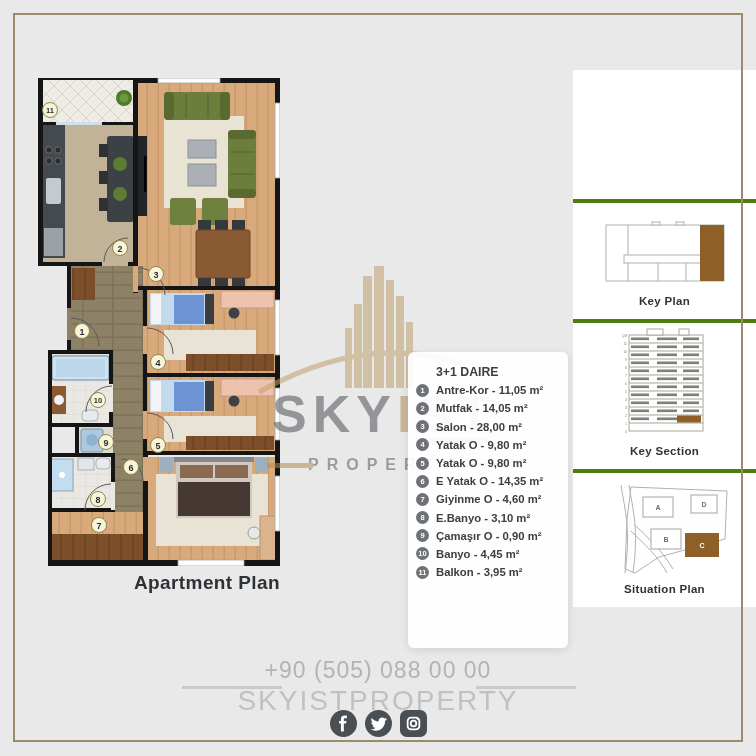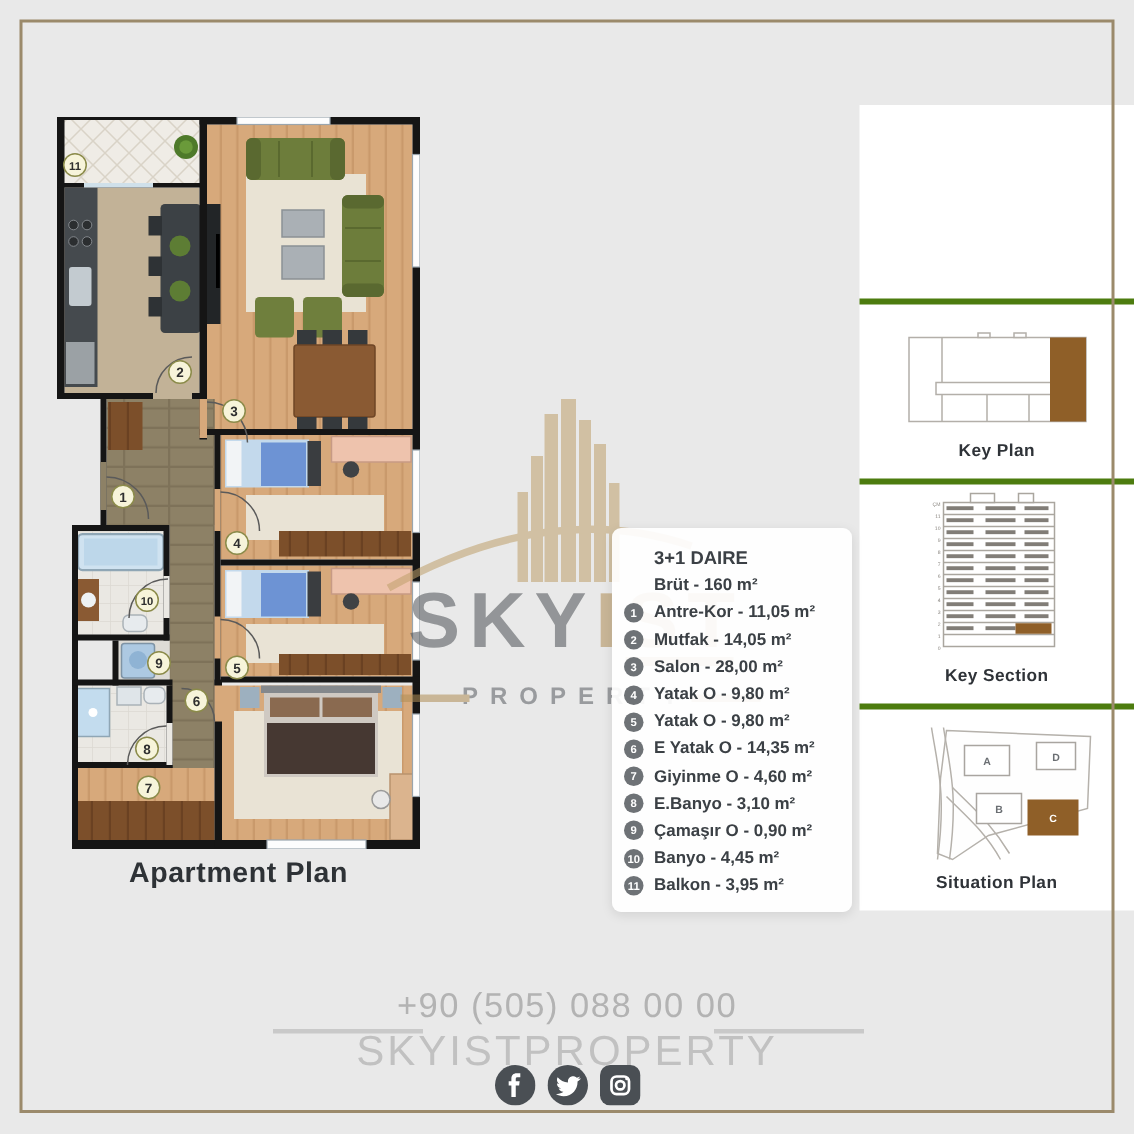--- a/index.html
+++ b/index.html
@@ -23,32 +23,32 @@
   .wm-word{position:absolute;top:118px;left:0;width:100%;text-align:center;
            font-size:52px;font-weight:bold;letter-spacing:6px;color:#4e5256;white-space:nowrap;}
   .wm-ist{color:#b08e55;}
   .wm-underline{position:absolute;left:166px;top:172px;width:72px;height:6px;background:#b08e55;}
   .wm-prop{position:absolute;top:190px;left:0;width:100%;text-align:center;font-size:16px;
            font-weight:bold;letter-spacing:8px;color:#595d61;}
   .wm-bar{position:absolute;top:197px;width:46px;height:5px;background:#b08e55;}
   .wm-bar.left{left:16px;} .wm-bar.right{right:10px;}
 
   
-  .legend{position:absolute;left:408px;top:352px;width:160px;height:256px;background:rgba(255,255,255,.92);
+  .legend{position:absolute;left:408px;top:352px;width:160px;height:296px;background:rgba(255,255,255,.92);
           border-radius:6px;box-shadow:0 2px 8px rgba(0,0,0,.10);z-index:3;box-sizing:border-box;
           padding:11px 6px 8px 6px;color:#3b4045;}
   .lg-row{height:18.2px;display:flex;align-items:center;font-size:11.3px;font-weight:bold;white-space:nowrap;}
   .lg-title{font-size:12.3px;}
   .lg-pad{padding-left:22px;}
   .lg-num{flex:0 0 13px;width:13px;height:13px;border-radius:50%;background:#6e7276;color:#fff;
           font-size:7.5px;font-weight:bold;line-height:13px;text-align:center;margin:0 7px 0 2px;}
 
   
   .floorplan{position:absolute;left:38px;top:78px;z-index:1;}
-  .plan-caption{position:absolute;left:38px;top:572px;width:242px;text-align:center;
+  .plan-caption{position:absolute;left:38px;top:572px;width:242px;text-align:right;
                 font-size:19px;font-weight:bold;color:#2e3236;z-index:1;letter-spacing:.4px;}
 
   
   .footer-phone{position:absolute;top:657px;left:0;width:100%;text-align:center;font-size:23px;
                 color:#b3b3b3;letter-spacing:1px;z-index:1;}
   .footer-brand{position:absolute;top:685px;left:0;width:100%;text-align:center;font-size:28px;
                 color:#c1c1c1;letter-spacing:2px;z-index:1;}
   .footer-line{position:absolute;top:686px;width:100px;height:3px;background:#c9c9c9;z-index:1;}
   .footer-line.left{left:182px;} .footer-line.right{left:476px;}
   .social{position:absolute;top:710px;left:0;width:100%;display:flex;justify-content:center;gap:8px;z-index:1;}
@@ -290,21 +290,20 @@
     </svg>
     <div class="wm-word"><span>SKY</span><span class="wm-ist">IST</span></div>
     <div class="wm-underline"></div>
     <div class="wm-prop">PROPERTY</div>
     <div class="wm-bar left"></div>
     <div class="wm-bar right"></div>
   </div>
 
   <div class="legend">
     <div class="lg-row lg-title lg-pad">3+1 DAIRE</div>
-    <div class="lg-row lg-pad">Brüt - 160 m²</div>
     <div class="lg-row">
         <span class="lg-num">1</span>
         <span>Antre-Kor - 11,05 m²</span>
       </div>
     <div class="lg-row">
         <span class="lg-num">2</span>
         <span>Mutfak - 14,05 m²</span>
       </div>
     <div class="lg-row">
         <span class="lg-num">3</span>

